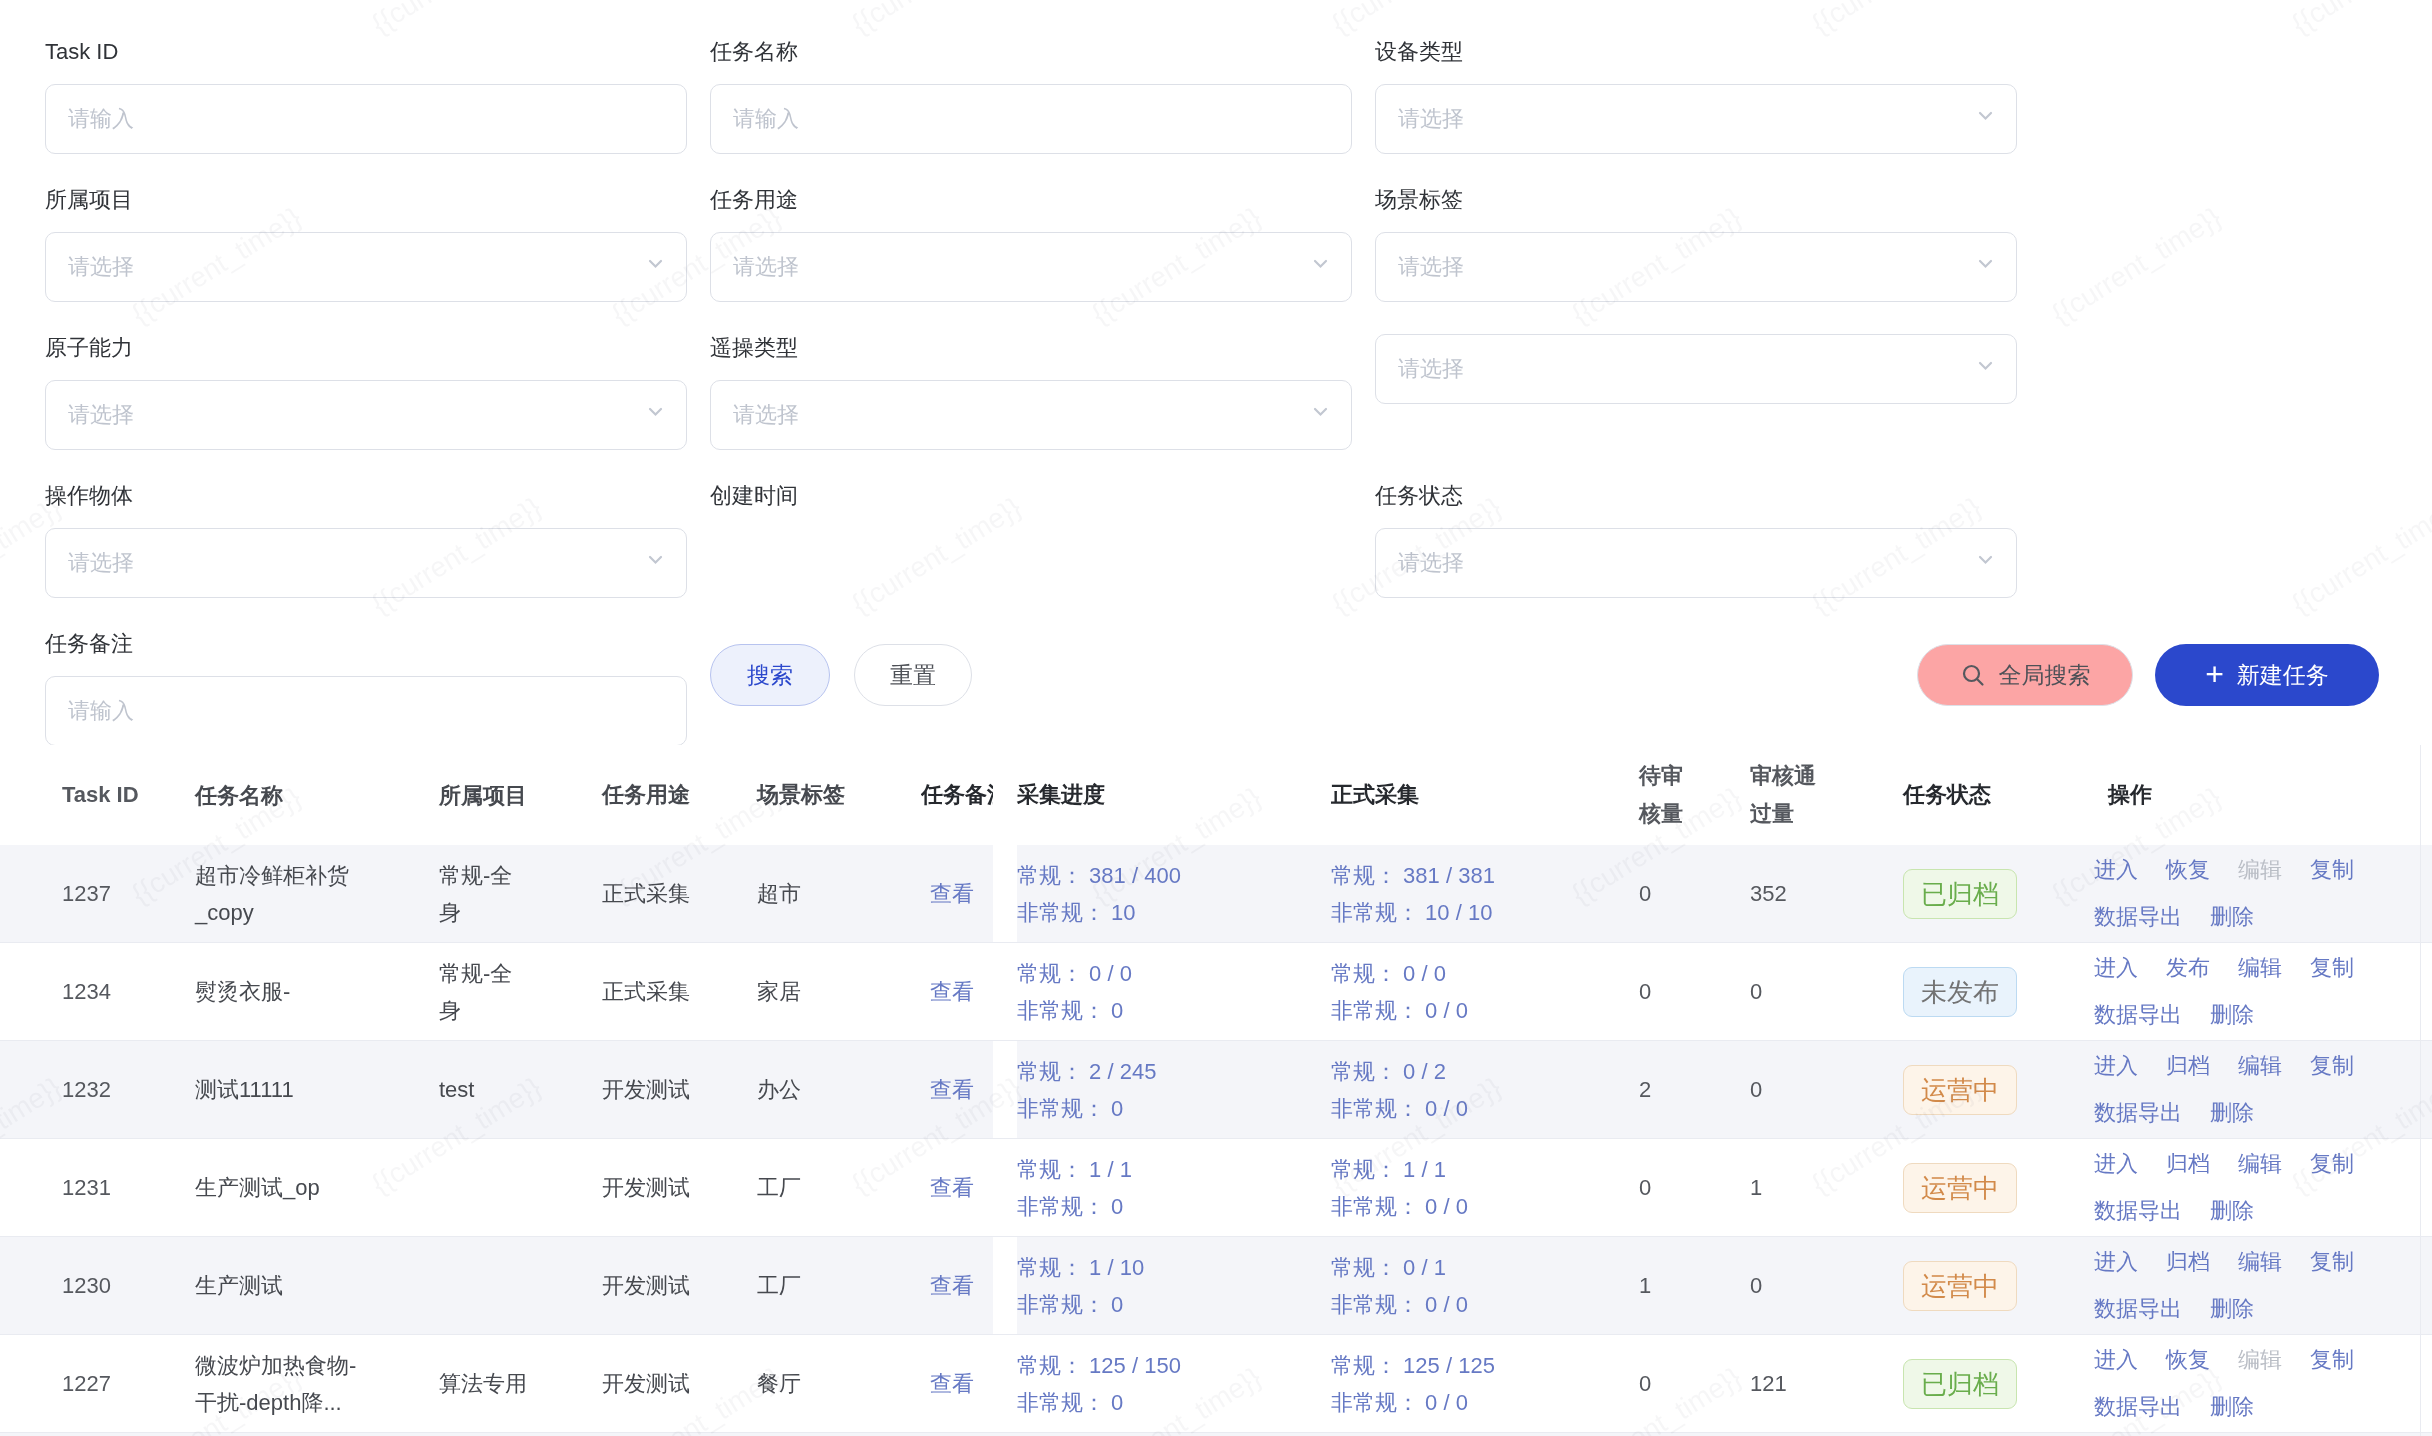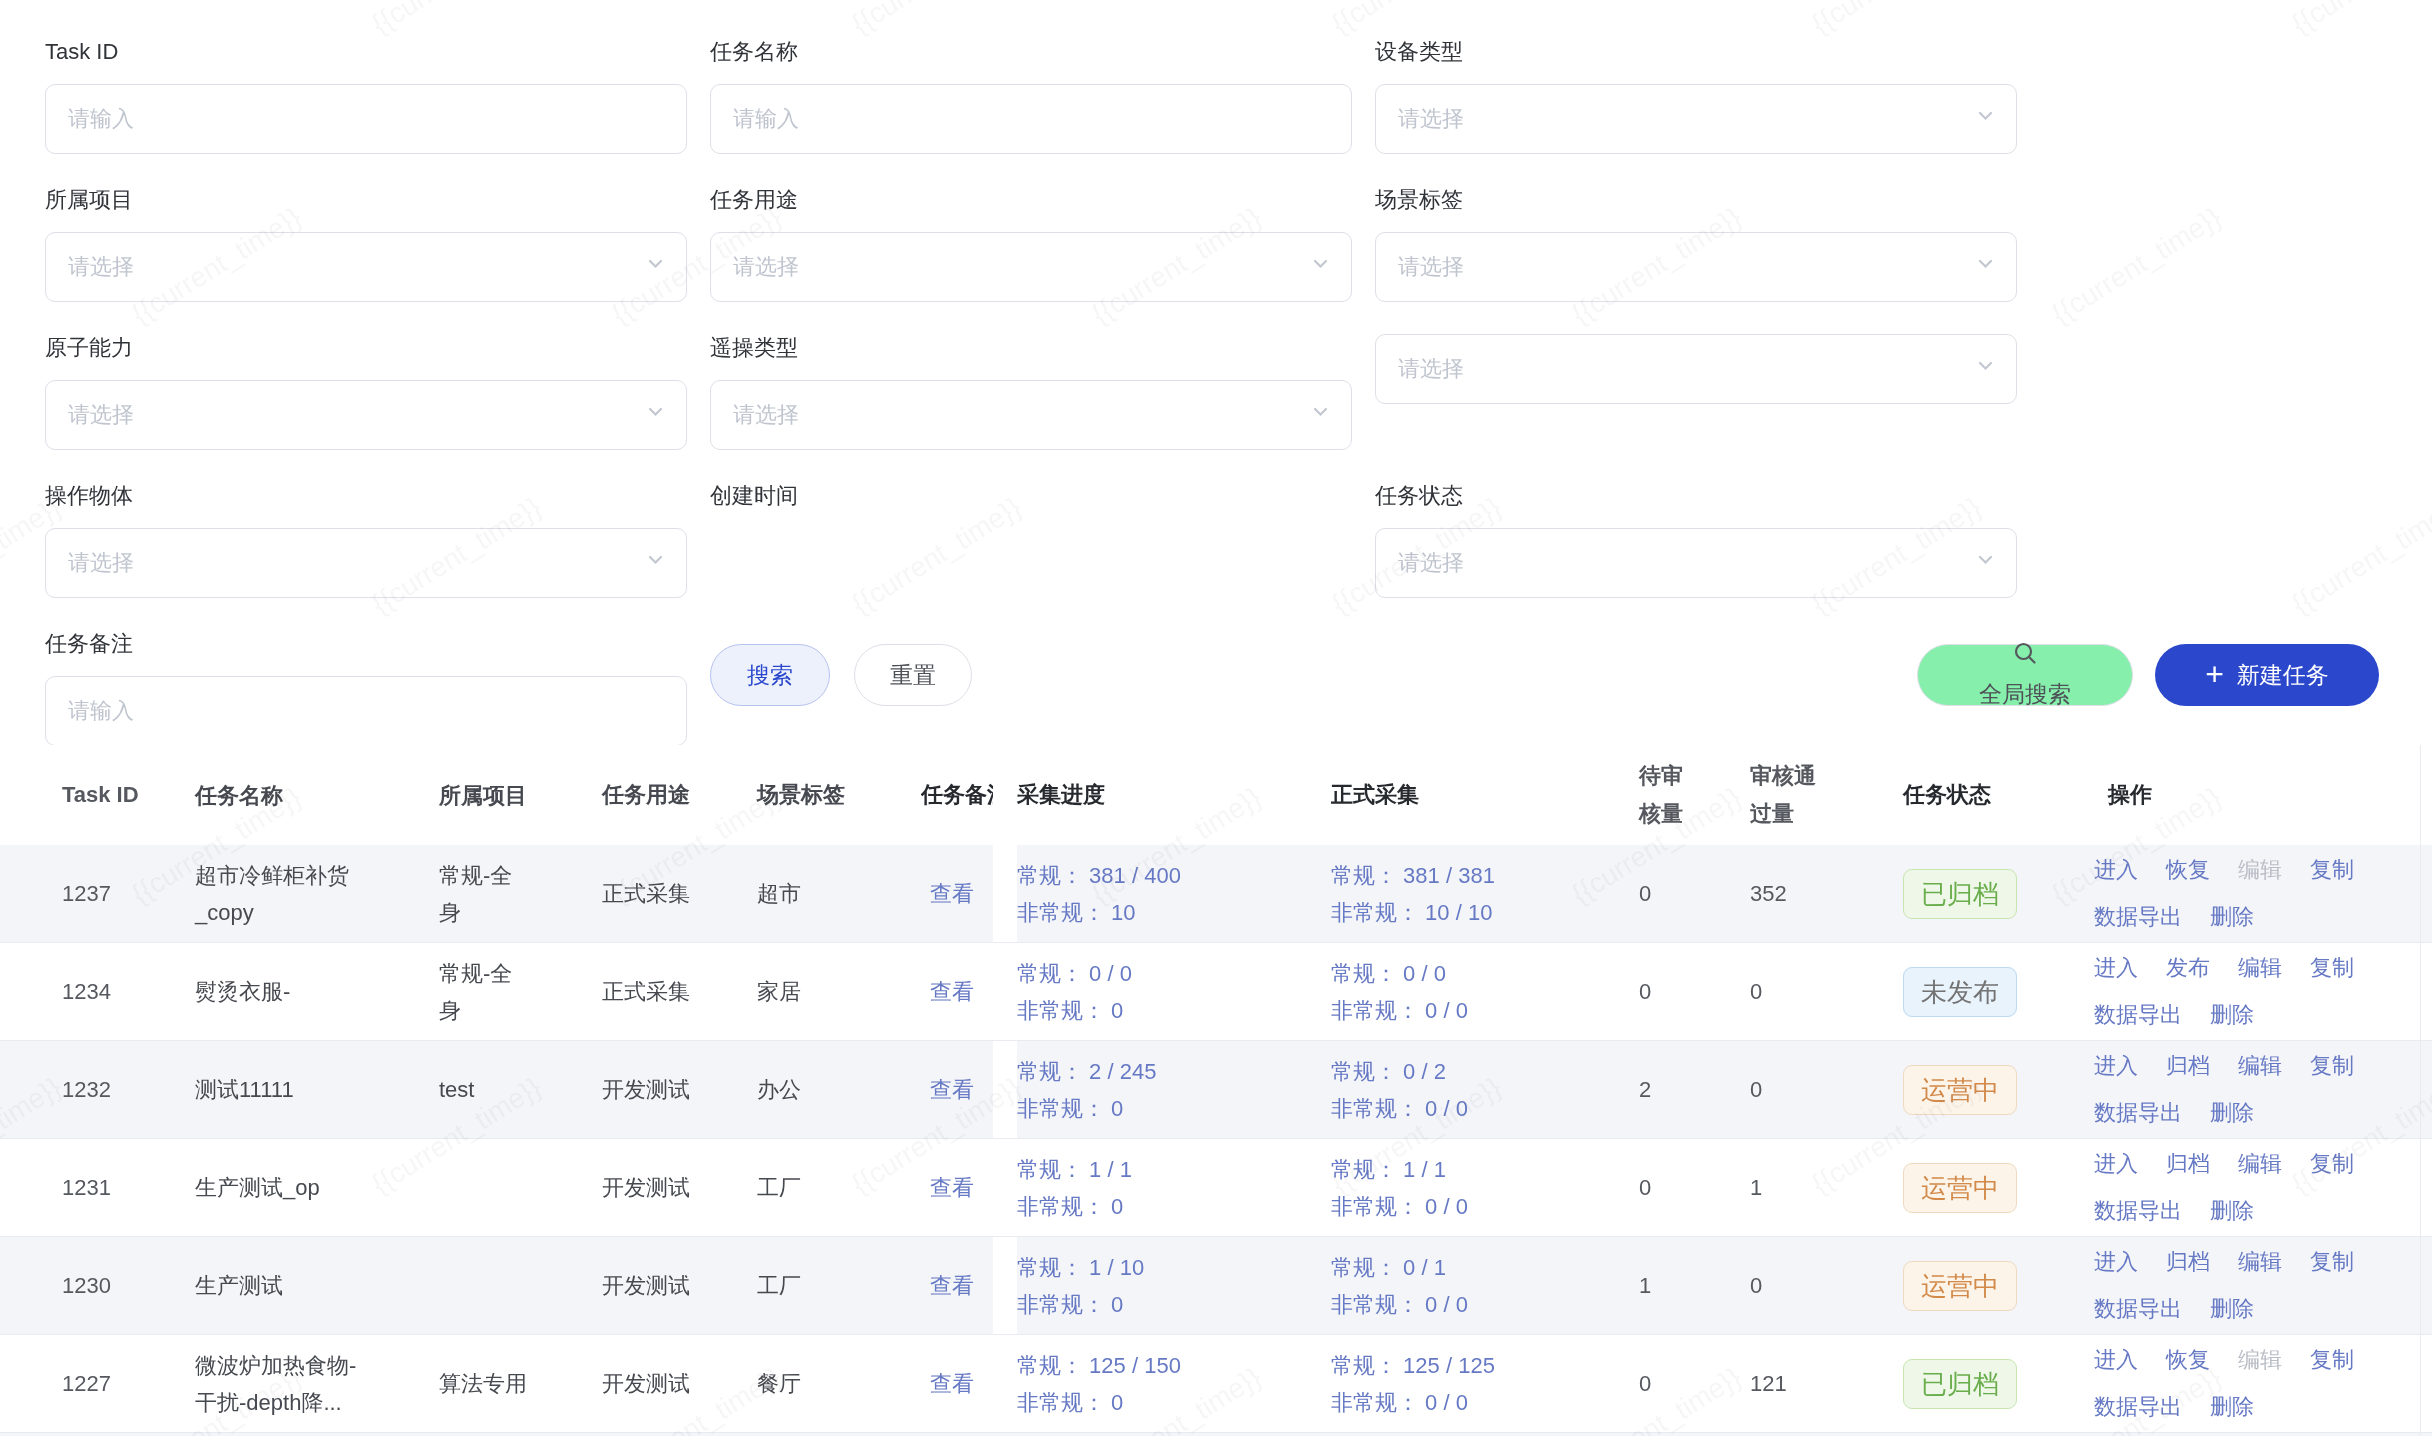--- a/index.html
+++ b/index.html
@@ -22,21 +22,21 @@
   .chev{position:absolute;right:20px;top:20px;line-height:0;}
   .range{padding:0 20px;}
   .range .cal{line-height:0;margin-right:6px;}
   .range .seg{flex:1;text-align:center;color:#bfc4ce;}
   .range .sep{color:#3c3f45;padding:0 4px;}
   
   .btn{position:absolute;top:644px;height:62px;border-radius:31px;box-sizing:border-box;z-index:1;
     display:flex;align-items:center;justify-content:center;font-size:23px;cursor:pointer;}
   .btn-search{left:710px;width:120px;background:#edf1fc;border:1.5px solid #b7c3ef;color:#2b48cc;}
   .btn-reset{left:854px;width:118px;background:#fff;border:1.5px solid #dde0e7;color:#4e5157;}
-  .btn-global{left:1917px;width:216px;background:#86efac;border:1.5px solid #dde0e7;color:#4e5157;gap:12px;flex-direction:column;}
+  .btn-global{left:1917px;width:216px;background:#fca5a5;border:1.5px solid #dde0e7;color:#4e5157;gap:12px;}
   .btn-new{left:2155px;width:224px;background:#2b48cc;border:none;color:#fff;gap:13px;}
   .btn-new .plus{font-size:32px;font-weight:400;line-height:1;margin-top:-3px;}
   
   .table{position:absolute;left:0;top:745px;width:2432px;z-index:1;}
   .t-row{display:grid;align-items:center;font-size:22px;box-sizing:border-box;
     grid-template-columns:195px 244px 163px 155px 164px 72px 24px 314px 305px 109px 158px 191px 338px;}
   .t-header{height:100px;font-weight:600;color:#26292e;background:#fff;}
   .t-data{height:98px;border-bottom:1px solid #e9ebf1;background:#fff;}
   .t-data.odd{background:#f4f5f9;}
   .t-cell{min-width:0;}

